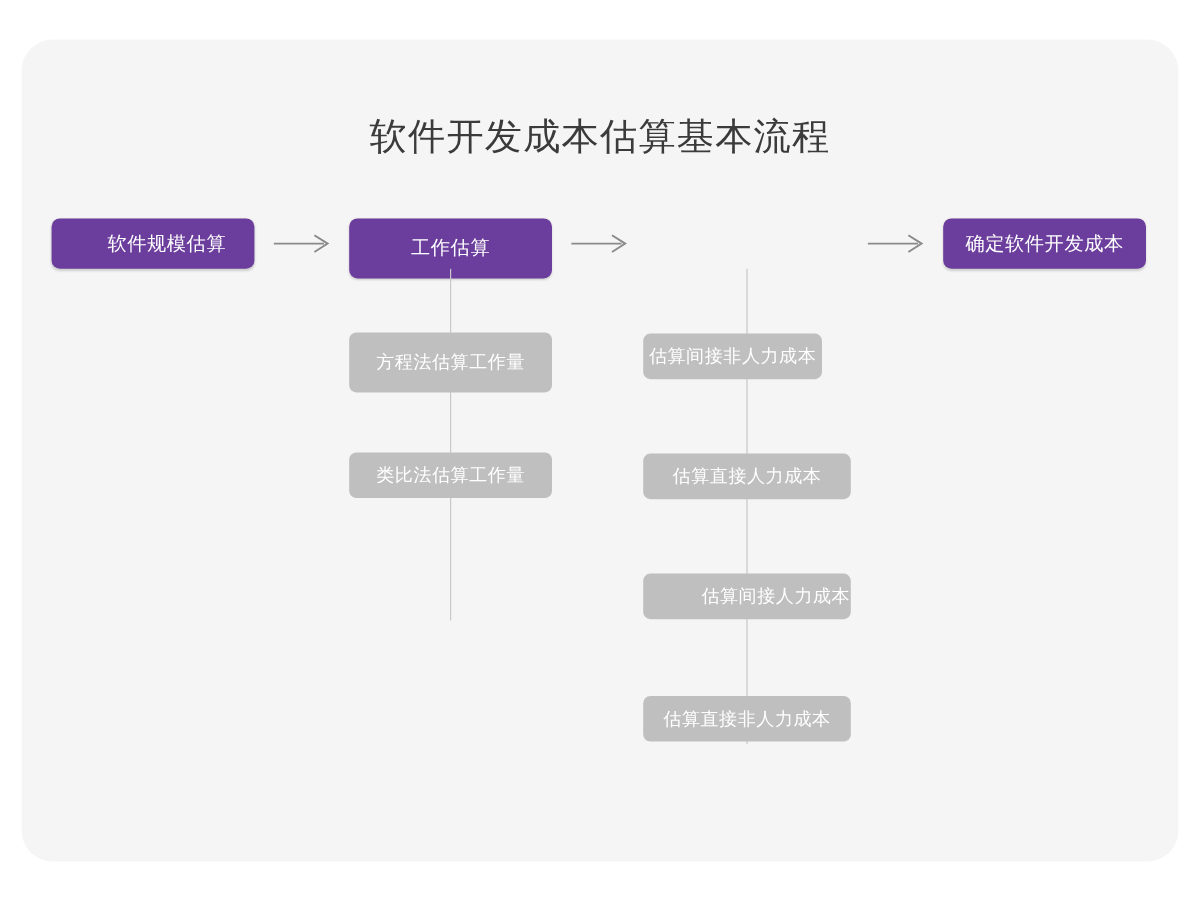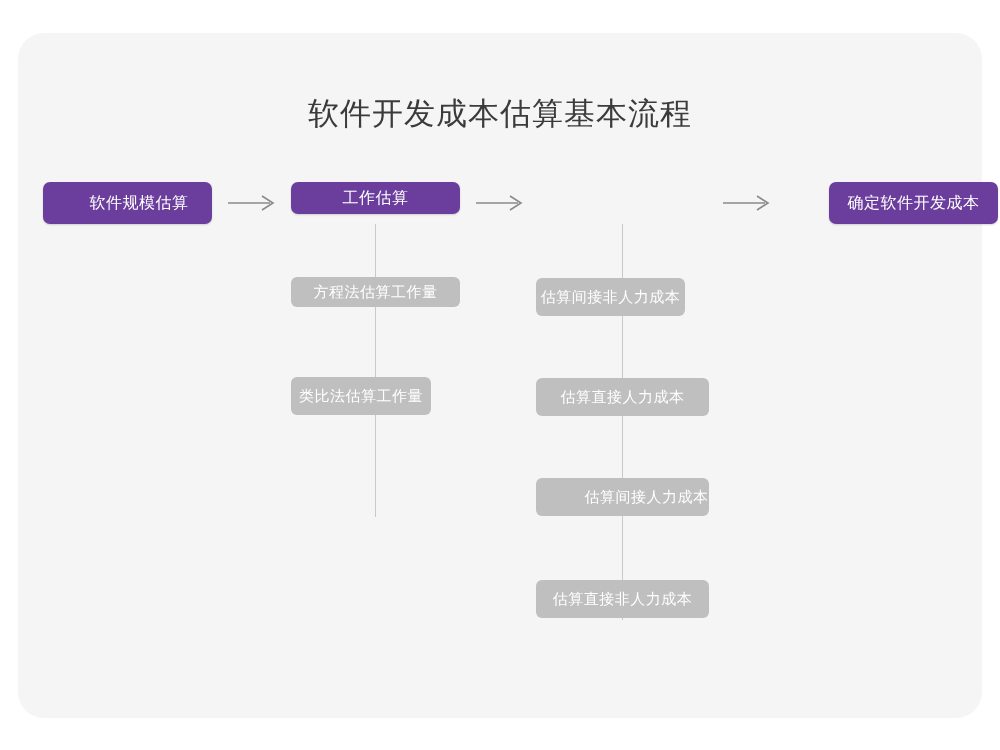--- a/index.html
+++ b/index.html
@@ -99,50 +99,50 @@
     <span>软件规模估算</span>
   </div>
 
   <div class="harrow" style="left:228px; top:192px; width:48px;">
     <svg width="48" height="22" viewBox="0 0 48 22">
       <line x1="0" y1="11" x2="42" y2="11" stroke="#8a8a8a" stroke-width="1.6"></line>
       <polyline points="34,4 45,11 34,18" fill="none" stroke="#8a8a8a" stroke-width="1.6"></polyline>
     </svg>
   </div>
 
-  <div class="node primary" style="left:291px; top:182px; width:169px; height:32px;">
+  <div class="node primary" style="left:291px; top:182px; width:169px; height:50px;">
     <span>工作估算</span>
   </div>
 
   <div class="harrow" style="left:476px; top:192px; width:48px;">
     <svg width="48" height="22" viewBox="0 0 48 22">
       <line x1="0" y1="11" x2="42" y2="11" stroke="#8a8a8a" stroke-width="1.6"></line>
       <polyline points="34,4 45,11 34,18" fill="none" stroke="#8a8a8a" stroke-width="1.6"></polyline>
     </svg>
   </div>
 
 
   <div class="harrow" style="left:723px; top:192px; width:48px;">
     <svg width="48" height="22" viewBox="0 0 48 22">
       <line x1="0" y1="11" x2="42" y2="11" stroke="#8a8a8a" stroke-width="1.6"></line>
       <polyline points="34,4 45,11 34,18" fill="none" stroke="#8a8a8a" stroke-width="1.6"></polyline>
     </svg>
   </div>
 
-  <div class="node primary" style="left:786px; top:182px; width:169px; height:42px;margin-left:43px;">
+  <div class="node primary" style="left:786px; top:182px; width:169px; height:42px;">
     <span>确定软件开发成本</span>
   </div>
 
   <div class="vline" style="left:375px; top:224px; height:293px;"></div>
 
-  <div class="node secondary" style="left:291px; top:277px; width:169px; height:30px;">
+  <div class="node secondary" style="left:291px; top:277px; width:169px; height:50px;">
     <span>方程法估算工作量</span>
   </div>
 
-  <div class="node secondary" style="left:291px; top:377px; width:140px; height:38px;">
+  <div class="node secondary" style="left:291px; top:377px; width:169px; height:38px;">
     <span>类比法估算工作量</span>
   </div>
 
 
   <div class="vline" style="left:622px; top:224px; height:396px;"></div>
 
   <div class="node secondary" style="left:536px; top:278px; width:149px; height:38px;">
     <span>估算间接非人力成本</span>
   </div>
 

